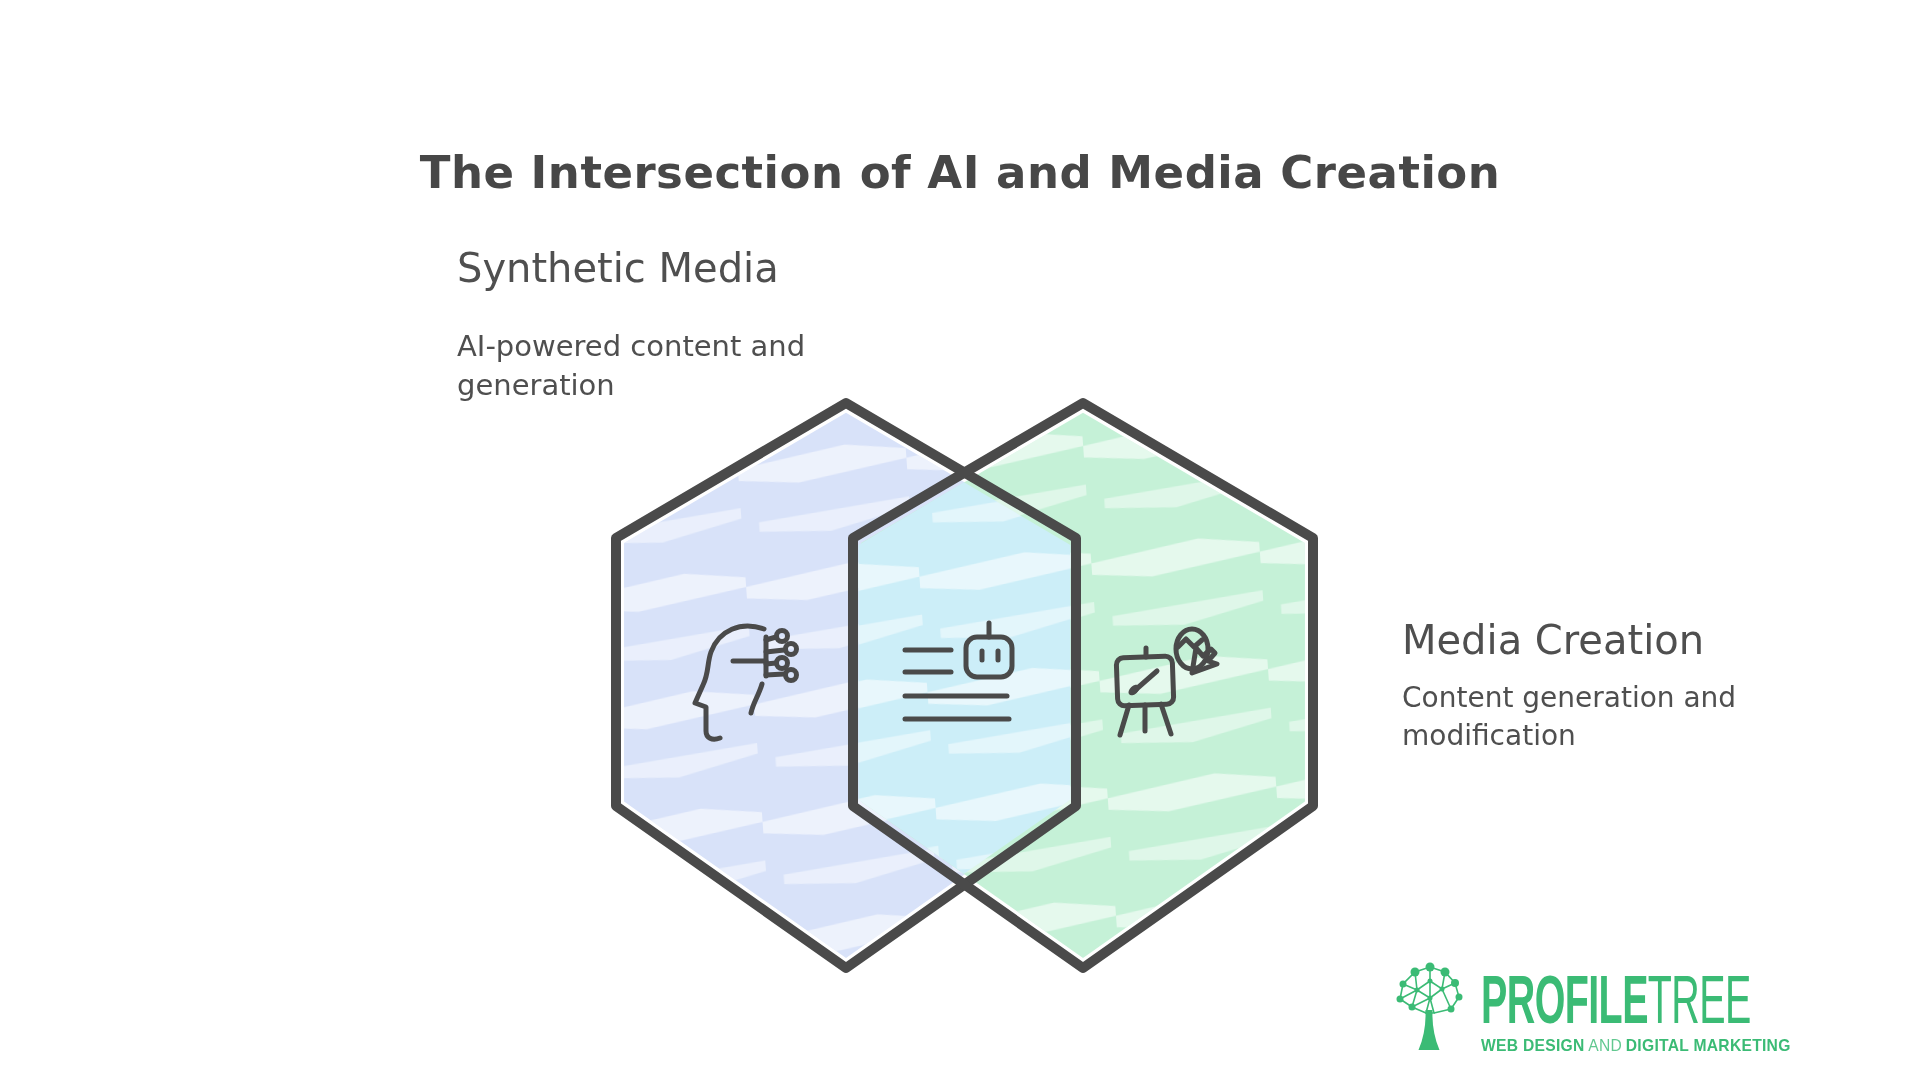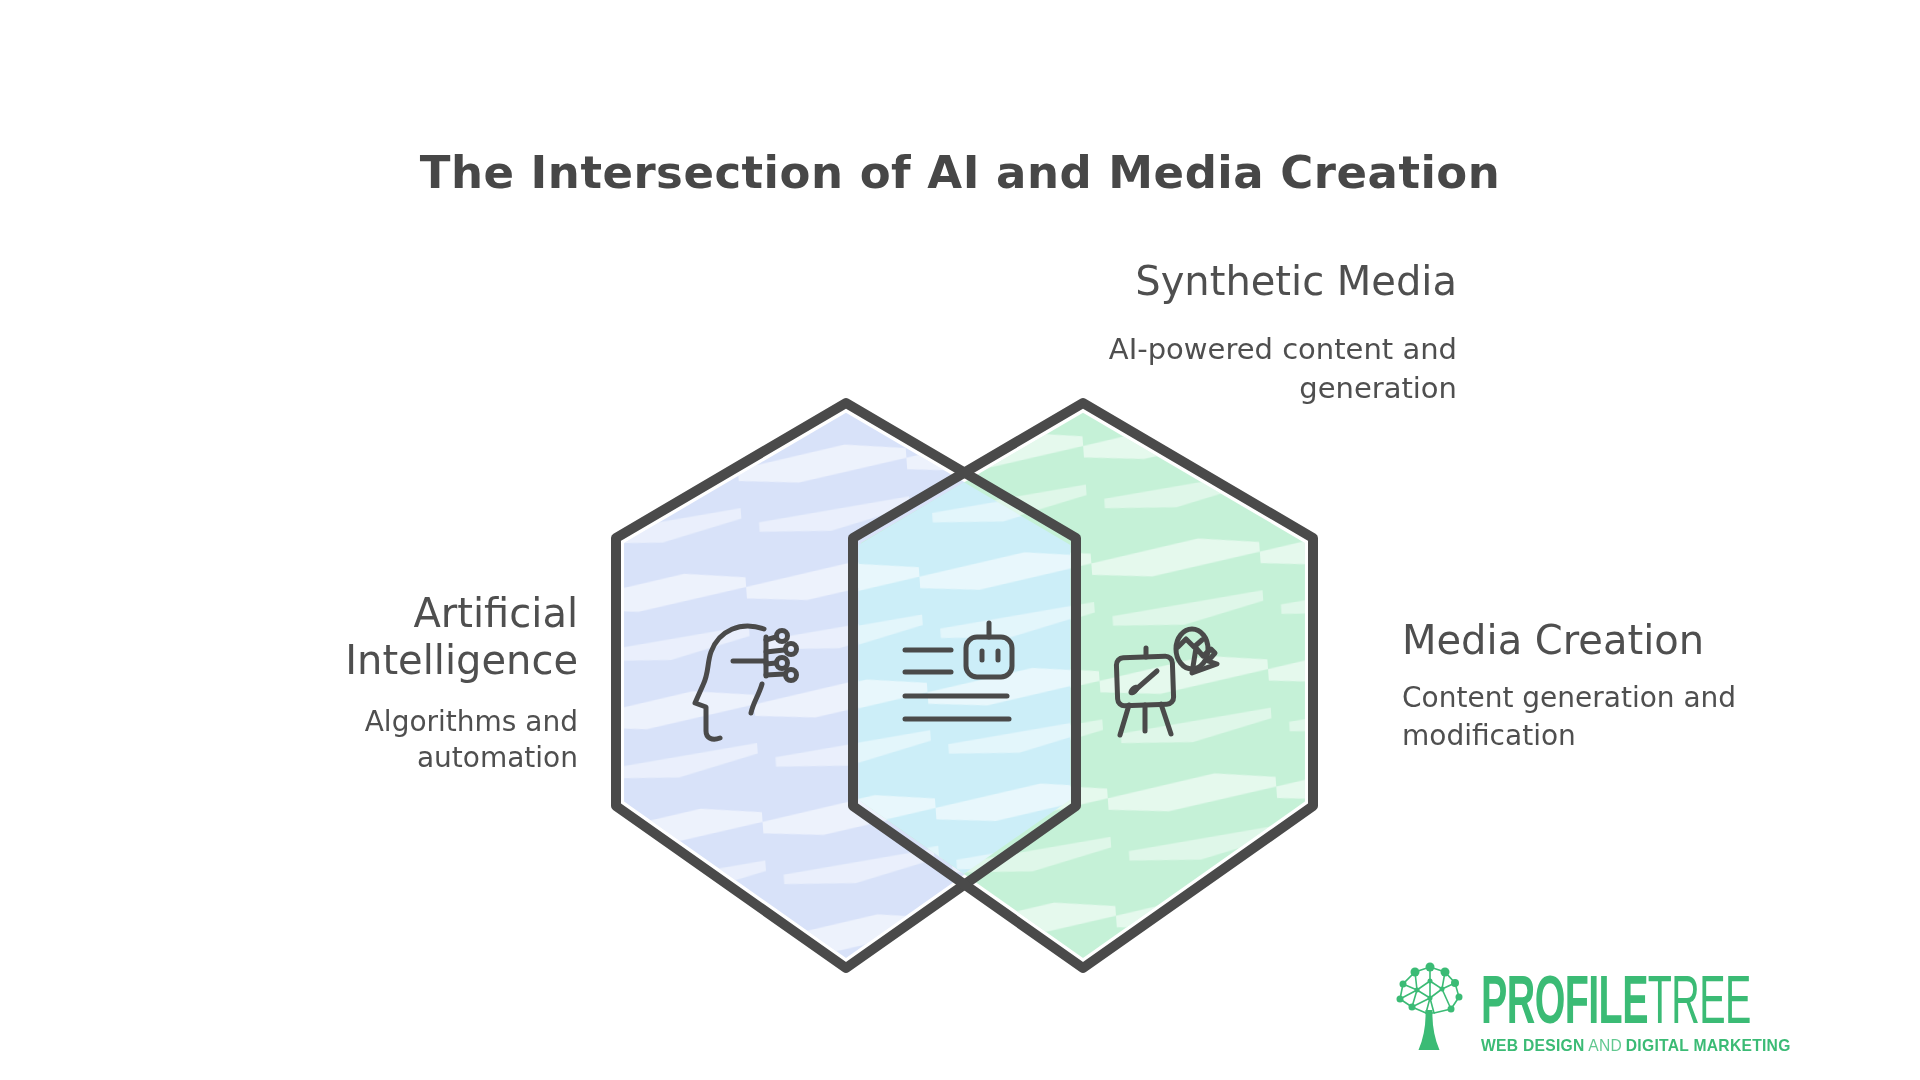--- a/index.html
+++ b/index.html
@@ -41,22 +41,22 @@
     stroke-width: 5;
     stroke-linecap: round;
     stroke-linejoin: round;
   }
   .icon-fill { fill: var(--outline, #4a4a4a); stroke: none; }
 
   .label { position: absolute; color: var(--text, #4f4f4f); }
   .label .heading { font-size: 40px; line-height: 46px; font-weight: 400; }
   .label .sub     { font-size: 28px; line-height: 38px; font-weight: 400; }
 
-  .top-label   { left: 457px;  top: 258px; width: 1000px; text-align: right; }
-  .top-label .sub { font-size: 29px; line-height: 39px; margin-top: 26px; }
+  .top-label   { left: 457px;  top: 245px; width: 1000px; text-align: left; }
+  .top-label .sub { font-size: 29px; line-height: 39px; margin-top: 36px; }
 
   .left-label  { right: 1350px; top: 590px; width: 430px; text-align: right; }
   .left-label .heading { line-height: 47px; }
   .left-label .sub { font-size: 28px; line-height: 36px; margin-top: 20px; }
 
   .right-label { left: 1357px; top: 617px; width: 440px; text-align: left; margin-left: 45px; }
   .right-label .sub { margin-top: 16px; }
 
   .logo {
     position: absolute;
@@ -164,30 +164,20 @@
   </svg>
 
   <div class="label top-label">
     <div class="heading">Synthetic Media</div>
     <div class="sub">
       <div>AI-powered content and</div>
       <div>generation</div>
     </div>
   </div>
 
-  <div class="label left-label">
-    <div class="heading">
-      <div>Artificial</div>
-      <div>Intelligence</div>
-    </div>
-    <div class="sub">
-      <div>Algorithms and</div>
-      <div>automation</div>
-    </div>
-  </div>
 
   <div class="label right-label">
     <div class="heading">Media Creation</div>
     <div class="sub">
       <div>Content generation and</div>
       <div>modification</div>
     </div>
   </div>
 
   <div class="logo">

